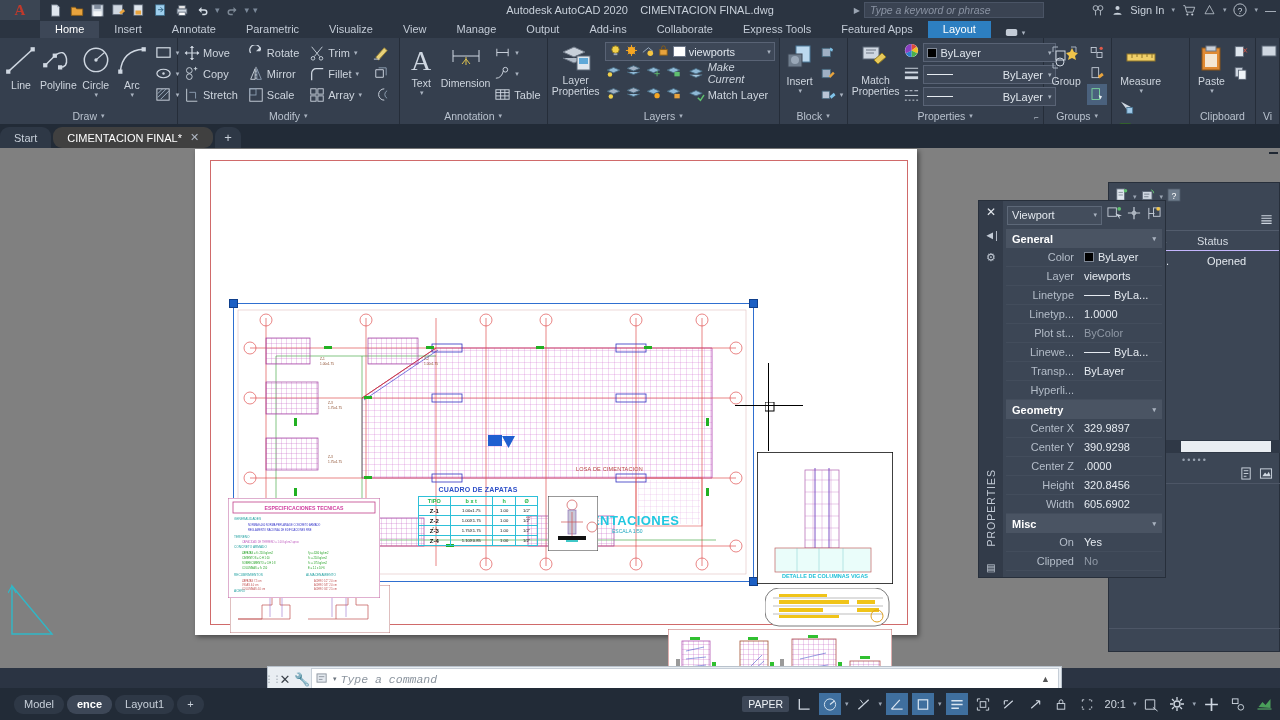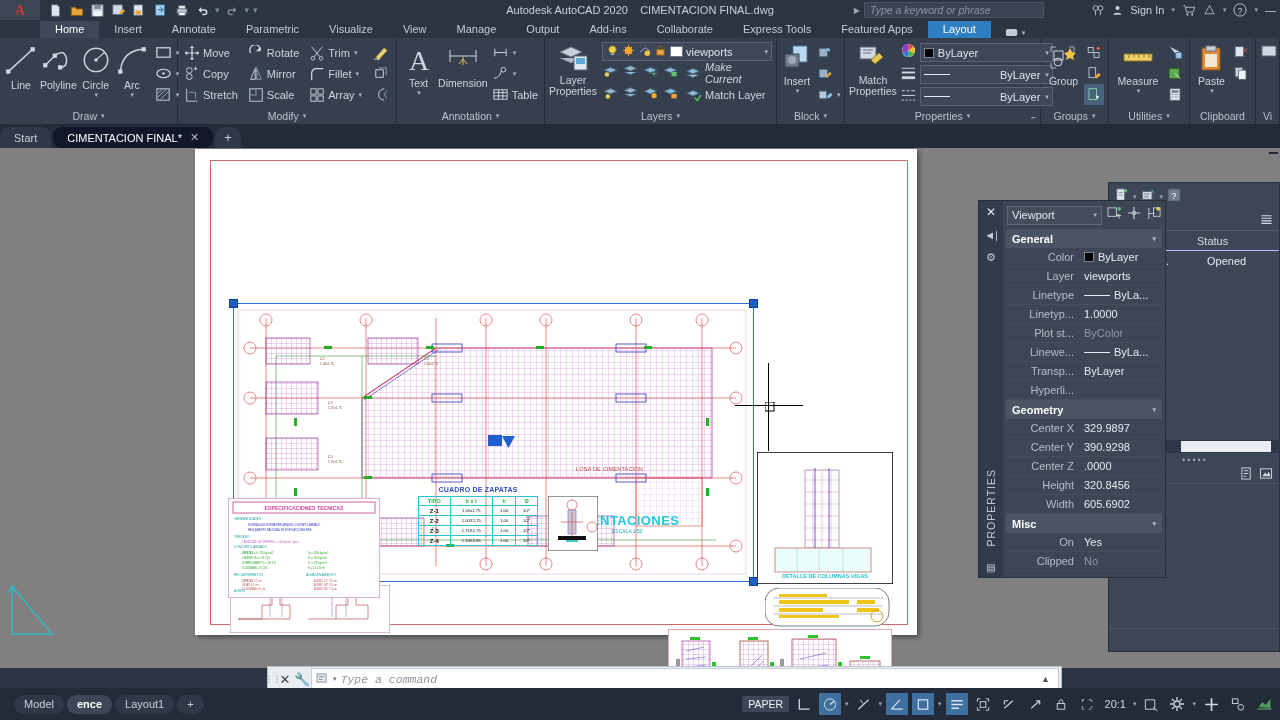--- a/index.html
+++ b/index.html
@@ -63,21 +63,21 @@
   .prop-combo { width:133px; height:19px; background:#3d4757; border:1px solid #596375;
     display:flex; align-items:center; gap:4px; padding:0 3px; }
   .prop-combo .nm { font-size:11px; color:#dfe5ec; flex:1; text-align:right; }
 
   
   .filetabs { position:absolute; left:0; top:124px; width:1280px; height:24px;
     background:#222b37; display:flex; align-items:flex-end; }
   .ftab { height:21px; padding:0 14px; display:flex; align-items:center;
     font-size:11px; color:#c8d0da; cursor:pointer;
     border-radius:9px 9px 0 0; background:#2e3846; margin-right:2px;}
-  .ftab.active { background:#0f172a; color:#fff;border-radius:9px; }
+  .ftab.active { background:#404040; color:#fff;border-radius:9px; }
   .ftab .x { margin-left:8px; font-size:11px; color:#aeb7c3; }
   .ftab-add { height:21px; width:26px; display:flex; align-items:center;
     justify-content:center; color:#c8d0da; font-size:13px; cursor:pointer;
     background:#2e3846; border-radius:9px 9px 0 0; }
 
   
   .canvas { position:absolute; left:0; top:148px; width:1280px; height:520px;
     background:#808080; overflow:hidden; }
   .sheet { position:absolute; left:195px; top:1px; width:722px; height:486px;
     background:#ffffff; box-shadow:2px 2px 5px rgba(0,0,0,.45); }
@@ -842,21 +842,21 @@
           </div>
         </div>
       </div>
       <div class="panel-title">
         <span>Groups</span>
         <span class="dd-caret">▾</span>
       </div>
     </div>
 
     <div class="panel" style="width:82px">
-      <div class="panel-body" style="gap:2px;">
+      <div class="panel-body" style="gap:2px;flex-direction:column;">
         <div class="big-btn" style="width:50px">
           <span class="icon">
             <svg width="34" height="30" viewBox="0 0 34 30">
                 <rect x="3" y="10" width="28" height="7" fill="#f0cf68" stroke="#90762a"></rect>
                 <path d="M8 10v4M13 10v3M18 10v4M23 10v3M28 10v4" stroke="#90762a"></path>
               </svg>
             </span>
           <span class="lbl">Measure</span>
           <span class="dd-caret">▾</span>
         </div>

